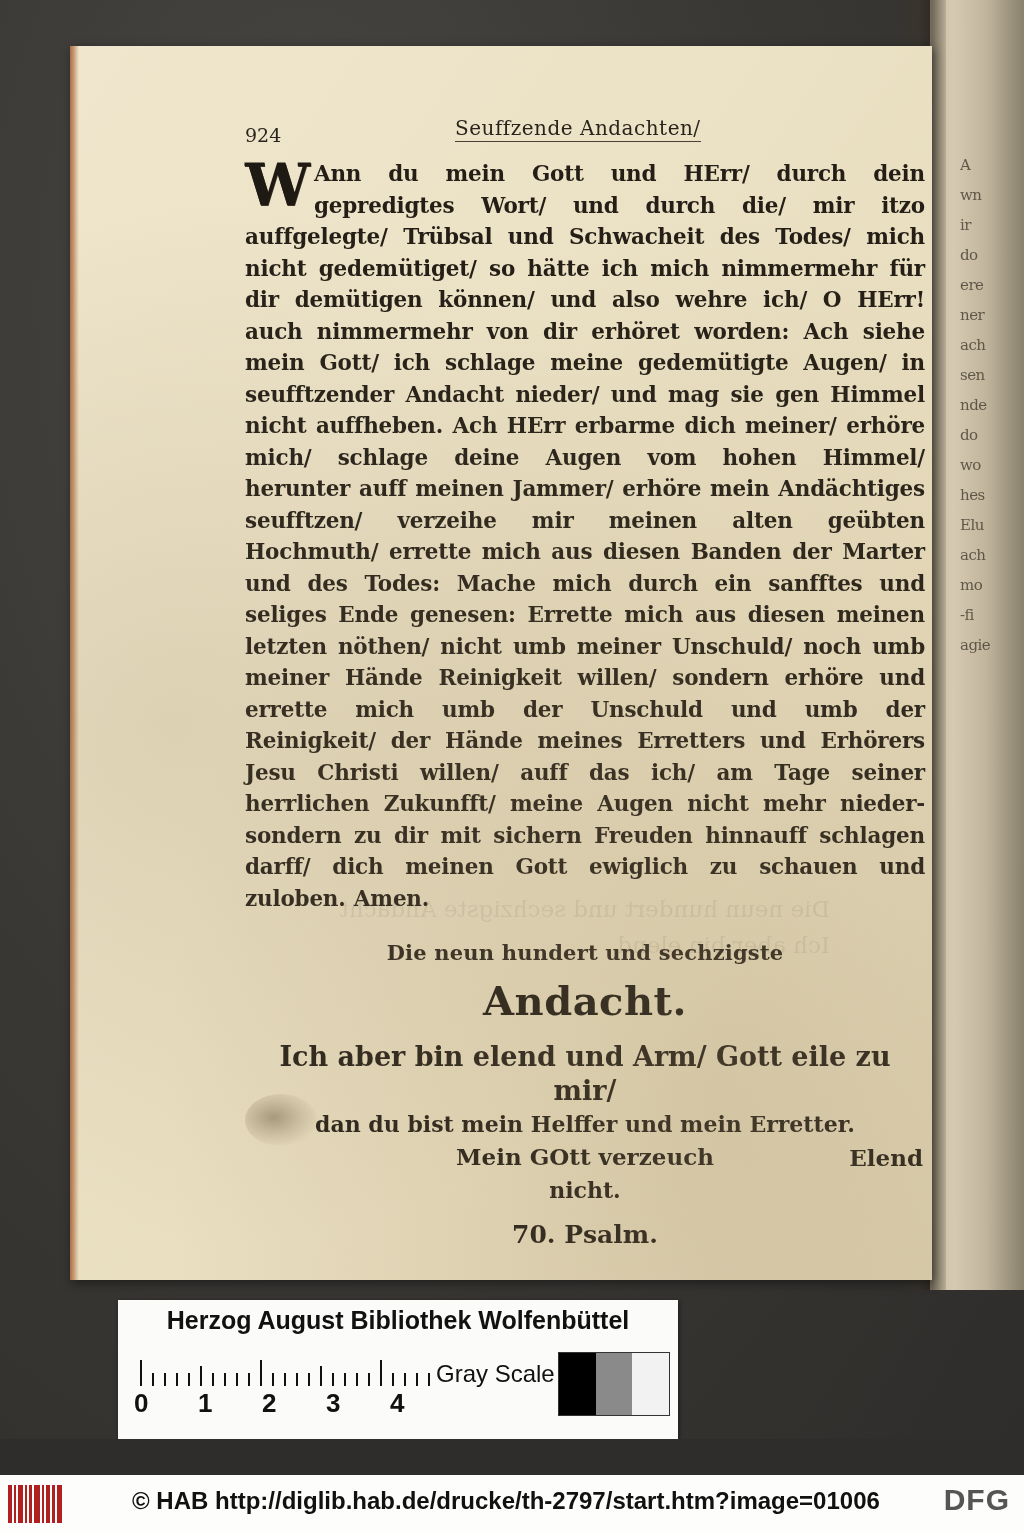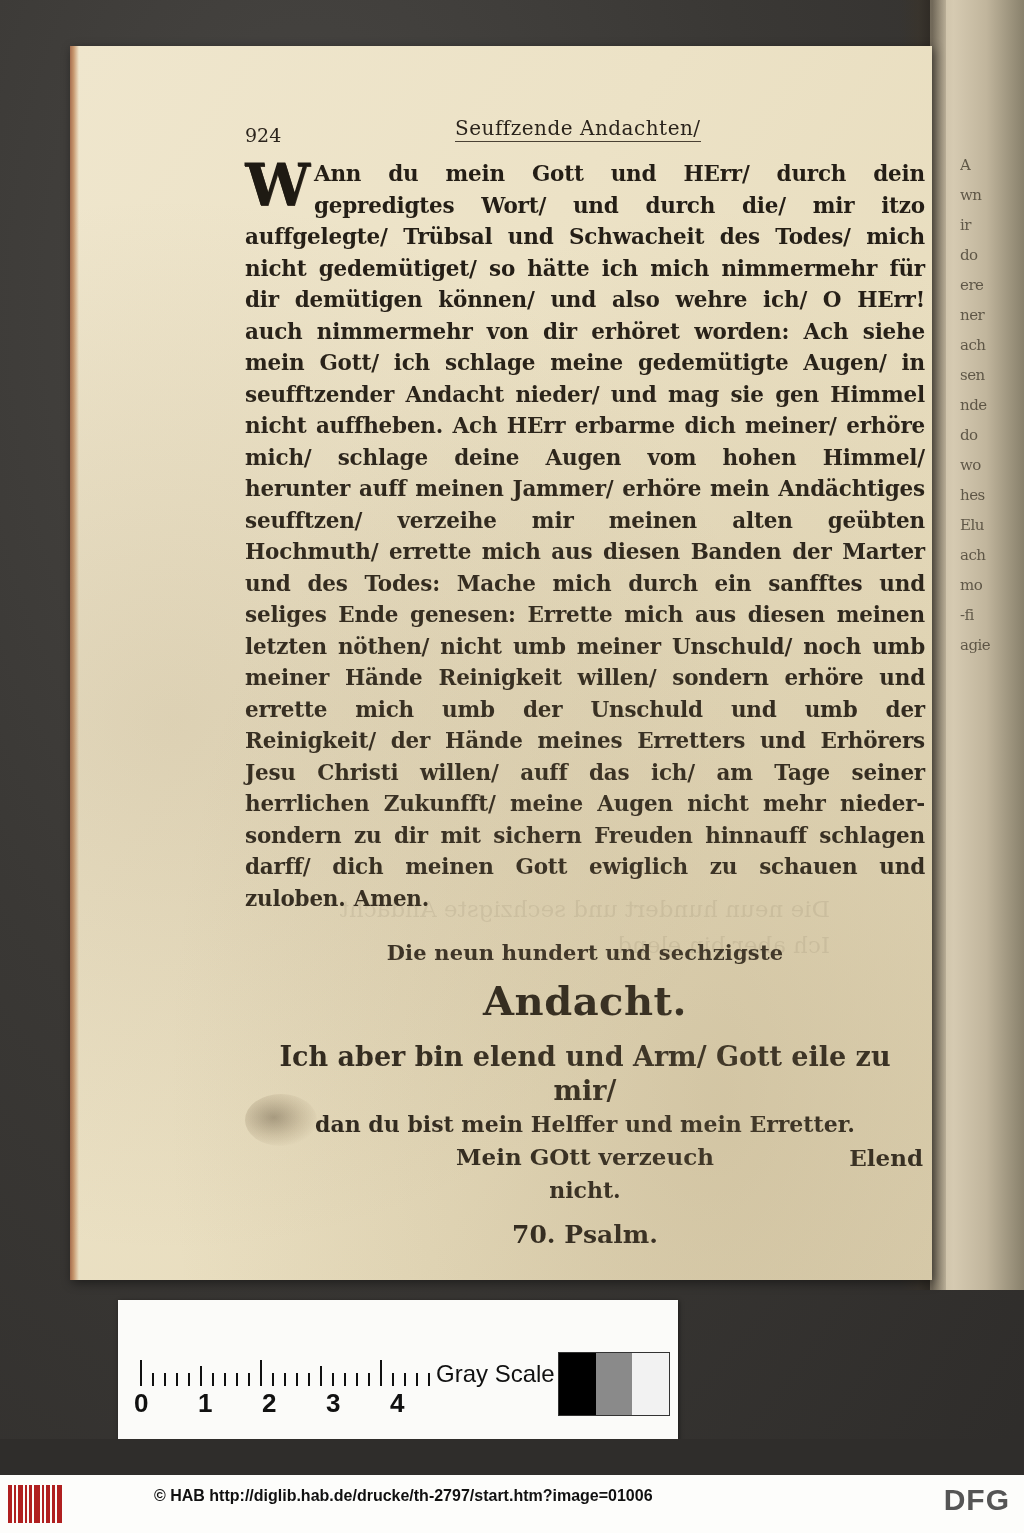--- a/index.html
+++ b/index.html
@@ -296,24 +296,23 @@
     bottom: 0;
     width: 1024px;
     height: 58px;
     background: #fdfdfb;
   }
   .footer-url {
     position: absolute;
     left: 132px;
     top: 12px;
     font-family: "Liberation Sans", sans-serif;
-    font-size: 16px;
+    font-size: 24px;
     font-weight: 700;
     color: #111;
-    margin-left: 22px;
   }
   .barcode {
     position: absolute;
     left: 8px;
     top: 10px;
     width: 58px;
     height: 38px;
     display: flex;
     gap: 2px;
   }
@@ -401,20 +400,21 @@
       <div class="l4">nicht.</div>
     </div>
 
     <div class="psalm">70. Psalm.</div>
 
     <div class="catchword">Elend</div>
   </div>
 </div>
 
 <div class="label-card">
+  <div class="label-title">Herzog August Bibliothek Wolfenbüttel</div>
 
   <div class="ruler">
     <div class="tick" style="left:0px;height:26px;"></div>
     <div class="tick" style="left:12px;height:13px;"></div>
     <div class="tick" style="left:24px;height:13px;"></div>
     <div class="tick" style="left:36px;height:13px;"></div>
     <div class="tick" style="left:48px;height:13px;"></div>
     <div class="tick" style="left:60px;height:20px;"></div>
     <div class="tick" style="left:72px;height:13px;"></div>
     <div class="tick" style="left:84px;height:13px;"></div>

